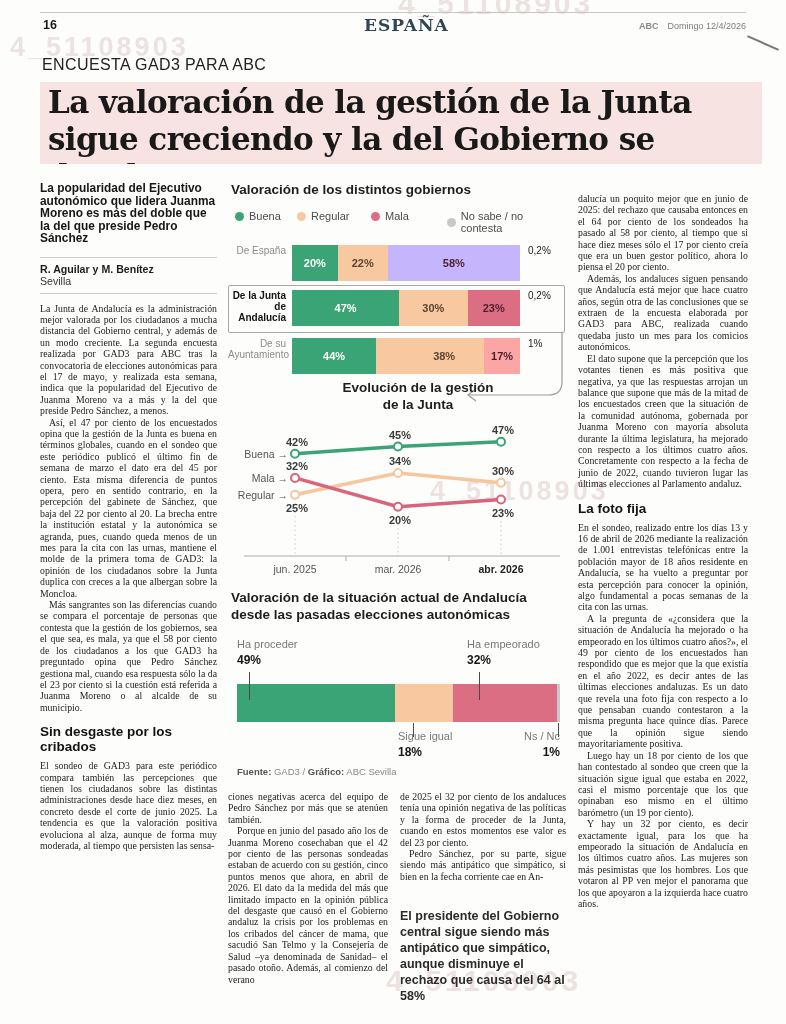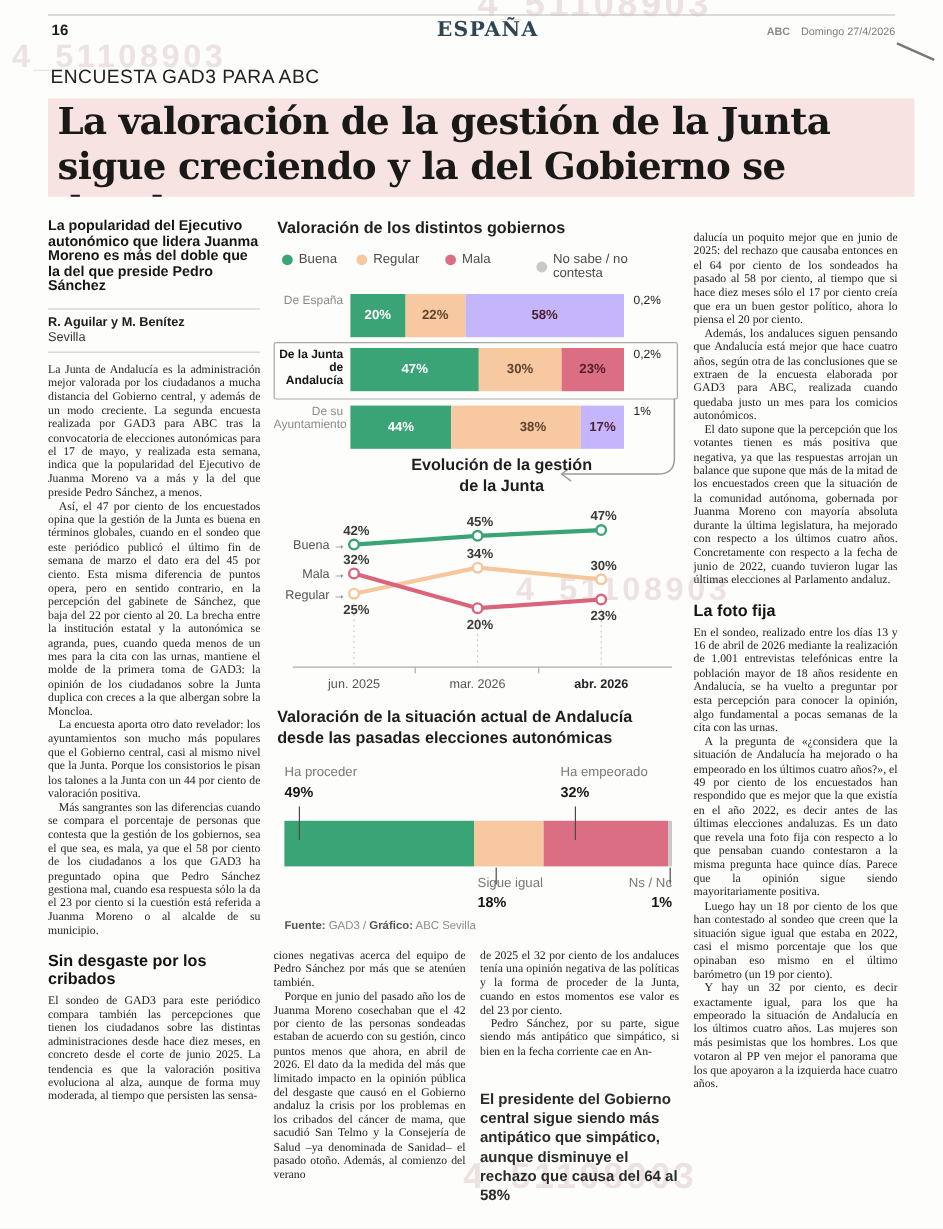--- a/index.html
+++ b/index.html
@@ -69,41 +69,40 @@
 
   <div class="wm" style="left:398px;top:-13px;font-size:30px;">4_51108903</div>
   <div class="wm" style="left:10px;top:32px;">4_51108903</div>
   <div class="wm" style="left:430px;top:476px;">4_51108903</div>
   <div class="wm" style="left:386px;top:964px;font-size:30px;">4_51108903</div>
 
   <div class="top-rule z"></div>
   <div class="page-num z">16</div>
   <div class="section-name z">ESPAÑA</div>
   <div class="head-right z">
-    <b>ABC</b><span>Domingo 27/4/2026</span>
+    <b>ABC</b><span>Domingo 12/4/2026</span>
   </div>
   <div class="corner-mark z"></div>
 
   <div class="kicker z">ENCUESTA GAD3 PARA ABC</div>
   <div class="headline-wrap z">
     <h1 class="headline">La valoración de la gestión de la Junta sigue creciendo y la del Gobierno se desploma</h1>
   </div>
 
   <div class="col z" style="left:40px;top:182px;width:177px;height:842px;">
     <p class="standfirst">La popularidad del Ejecutivo autonómico que lidera Juanma Moreno es más del doble que la del que preside Pedro Sánchez</p>
     <hr class="hr">
     <div class="byline">
       <div class="auth">R. Aguilar y M. Benítez</div>
       <div class="loc">Sevilla</div>
     </div>
     <hr class="hr">
     <div>
         <p class="body-p">La Junta de Andalucía es la administración mejor valorada por los ciudadanos a mucha distancia del Gobierno central, y además de un modo creciente. La segunda encuesta realizada por GAD3 para ABC tras la convocatoria de elecciones autonómicas para el 17 de mayo, y realizada esta semana, indica que la popularidad del Ejecutivo de Juanma Moreno va a más y la del que preside Pedro Sánchez, a menos.</p>
         <p class="body-p ind">Así, el 47 por ciento de los encuestados opina que la gestión de la Junta es buena en términos globales, cuando en el sondeo que este periódico publicó el último fin de semana de marzo el dato era del 45 por ciento. Esta misma diferencia de puntos opera, pero en sentido contrario, en la percepción del gabinete de Sánchez, que baja del 22 por ciento al 20. La brecha entre la institución estatal y la autonómica se agranda, pues, cuando queda menos de un mes para la cita con las urnas, mantiene el molde de la primera toma de GAD3: la opinión de los ciudadanos sobre la Junta duplica con creces a la que albergan sobre la Moncloa.</p>
-        <p class="body-p ind">La encuesta aporta otro dato revelador: los ayuntamientos son mucho más populares que el Gobierno central, casi al mismo nivel que la Junta. Porque los consistorios le pisan los talones a la Junta con un 44 por ciento de valoración positiva.</p>
         <p class="body-p ind">Más sangrantes son las diferencias cuando se compara el porcentaje de personas que contesta que la gestión de los gobiernos, sea el que sea, es mala, ya que el 58 por ciento de los ciudadanos a los que GAD3 ha preguntado opina que Pedro Sánchez gestiona mal, cuando esa respuesta sólo la da el 23 por ciento si la cuestión está referida a Juanma Moreno o al alcalde de su municipio.</p>
         <h3 class="subhead">Sin desgaste por los cribados</h3>
         <p class="body-p">El sondeo de GAD3 para este periódico compara también las percepciones que tienen los ciudadanos sobre las distintas administraciones desde hace diez meses, en concreto desde el corte de junio 2025. La tendencia es que la valoración positiva evoluciona al alza, aunque de forma muy moderada, al tiempo que persisten las sensa-</p>
       </div>
   </div>
 
   <div class="charts z">
     <div class="chart-title c1-title">Valoración de los distintos gobiernos</div>
     <div id="legend">
         <div class="legend-item" style="left: 7px;">
@@ -143,21 +142,21 @@
             <div class="seg" style="width: 52.44px; background: rgb(220, 110, 132); color: rgb(78, 31, 43);">23%</div>
           </div>
           <div class="row-outside">0,2%</div>
         </div>
         <div class="bar-row" style="top: 156px; height: 36px;">
           <div class="row-label">De su
 Ayuntamiento</div>
           <div class="row-bar" style="height: 36px;">
             <div class="seg" style="width: 91px; background: rgb(59, 164, 118); color: rgb(255, 255, 255);">44%</div>
             <div class="seg" style="width: 86.64px; background: rgb(248, 200, 160); color: rgb(93, 68, 48); padding-left: 28px;">38%</div>
-            <div class="seg" style="width: 38.76px; background: #c4b5fd; color: rgb(78, 31, 43);">17%</div>
+            <div class="seg" style="width: 38.76px; background: #fca5a5; color: rgb(78, 31, 43);">17%</div>
           </div>
           <div class="row-outside">1%</div>
         </div>
       </div>
 
     <svg width="337" height="598" style="position:absolute;left:0;top:0;pointer-events:none;">
       <path d="M334,150 L334,200 Q334,213 320,213 L241,213" fill="none" stroke="#9b9b9b" stroke-width="1.2"></path>
       <polyline points="248,207 240,213 248,219" fill="none" stroke="#9b9b9b" stroke-width="1.2"></polyline>
     </svg>
 

